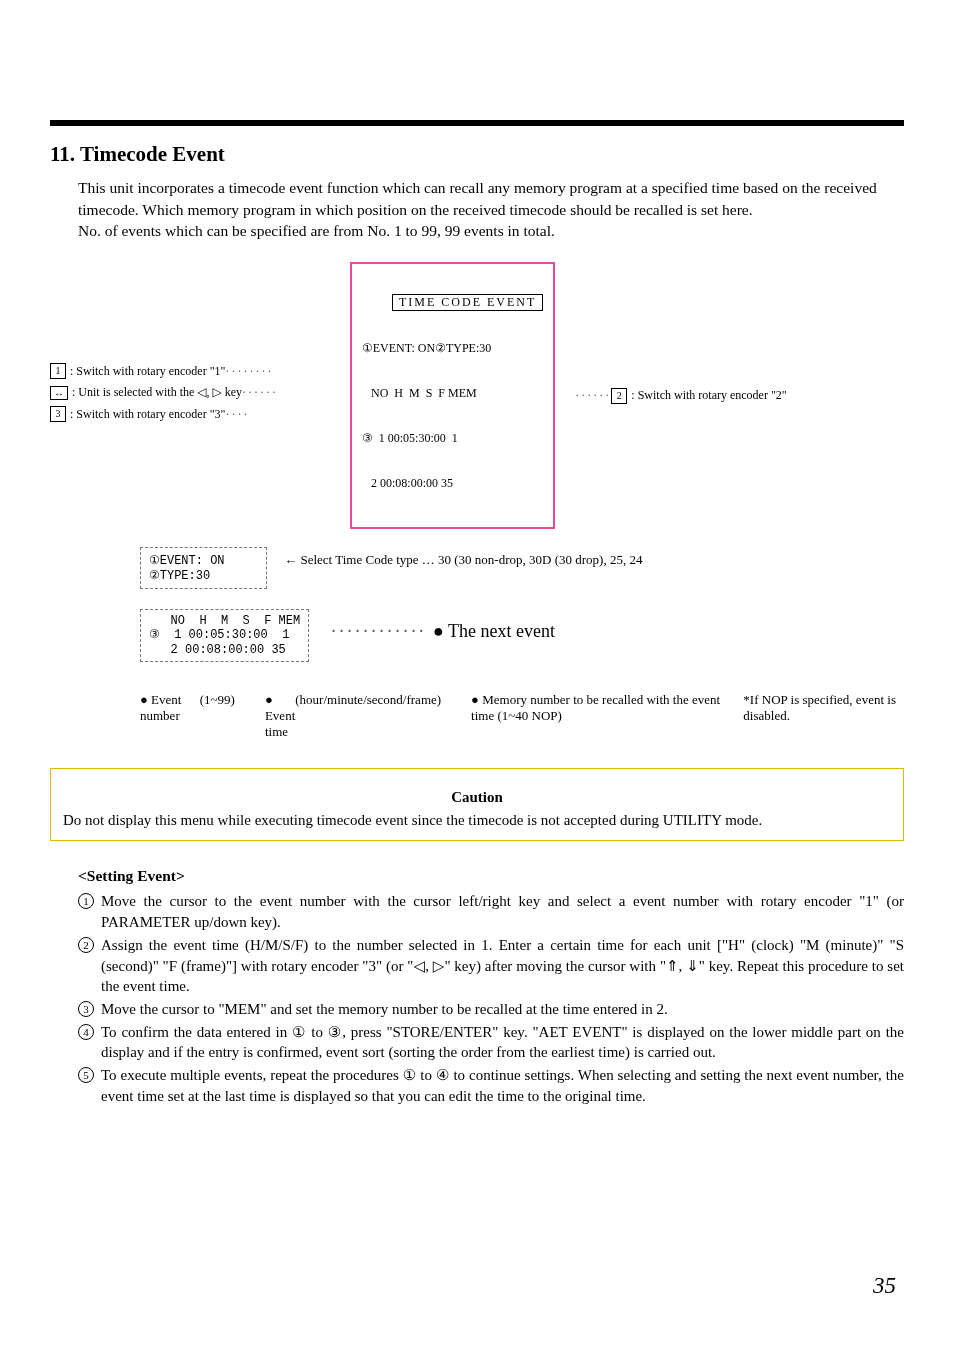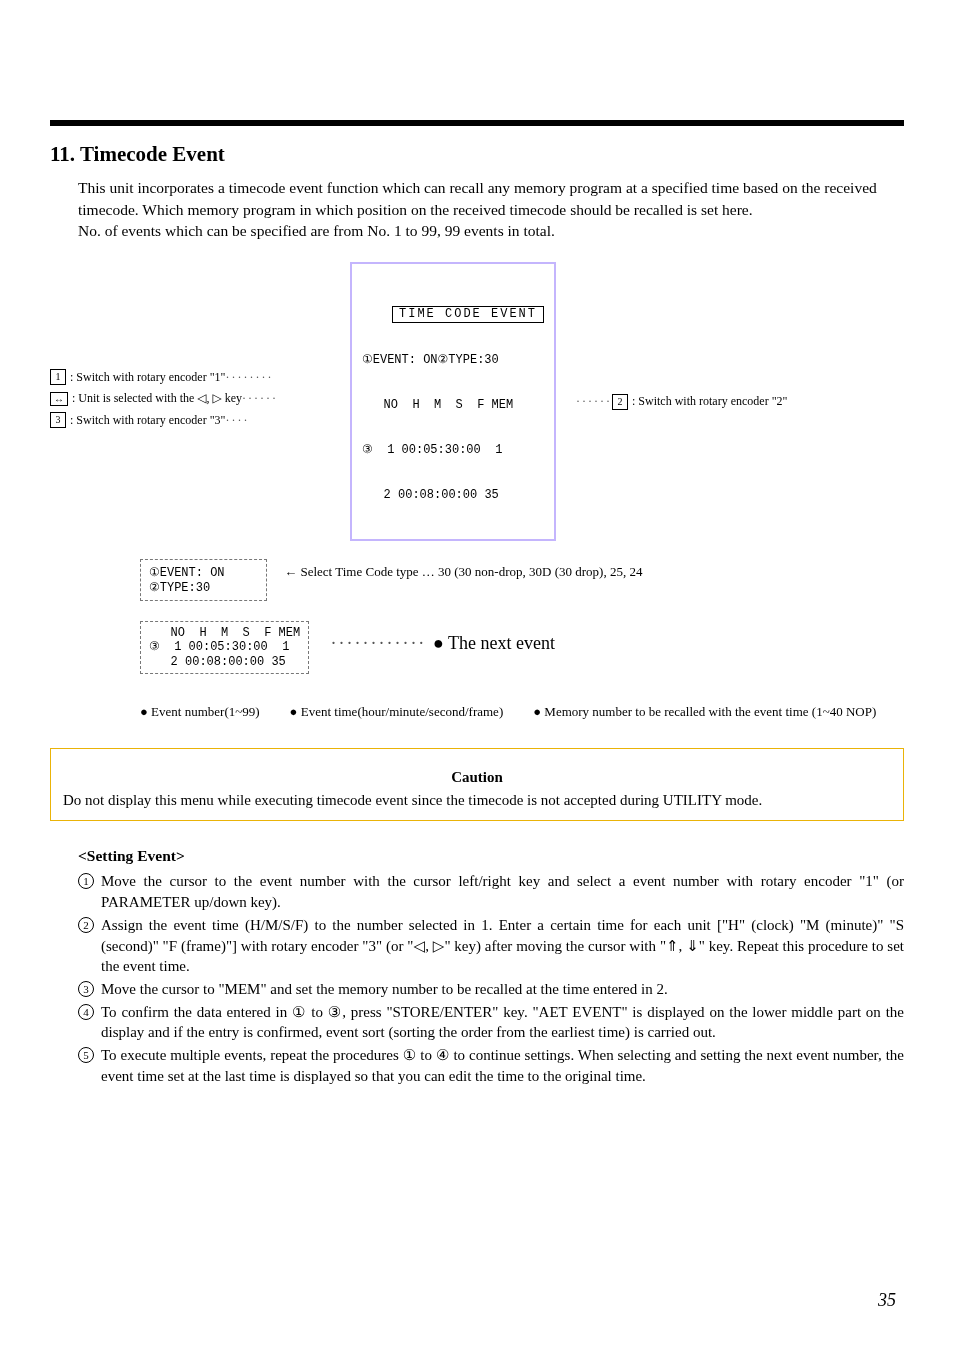--- a/index.html
+++ b/index.html
@@ -28,22 +28,22 @@
       display: inline-block; width: 16px; height: 16px;
       border: 1px solid #000; text-align: center; font-size: 10px;
       line-height: 14px; margin-right: 4px;
     }
     .arrow-box {
       display: inline-block; width: 18px; height: 14px;
       border: 1px solid #000; text-align: center; font-size: 10px;
       line-height: 12px; margin-right: 4px;
     }
     .screen-box {
-      border: 2px solid #c4b5fd; padding: 12px 10px 6px 10px;
-      font-family: Liberation Mono, monospace; font-size: 12px;
+      border: 2px solid #ec4899; padding: 0 10px 6px 10px;
+      font-family: Liberation Serif, serif; font-size: 12px;
       white-space: pre; line-height: 1.25;
     }
     .screen-title {
       border: 1px solid #000; display: inline-block;
       padding: 0 6px; font-size: 12px; letter-spacing: 2px;
       margin-left: 30px;
     }
     .right-label { font-family: Georgia, serif; font-size: 12px; margin-left: 20px; display: flex; align-items: center; }
     .dots { letter-spacing: 2px; color: #555; }
     .sub-box {
@@ -85,21 +85,21 @@
       list-style: none; margin-left: 28px; font-size: 15px; line-height: 1.38;
     }
     ol.steps li { margin-bottom: 2px; text-align: justify; display: flex; }
     ol.steps li .circ {
       display: inline-block; width: 16px; height: 16px;
       border: 1px solid #000; border-radius: 50%;
       text-align: center; font-size: 11px; line-height: 15px;
       margin-right: 7px; flex-shrink: 0; margin-top: 2px;
     }
     ol.steps li .body { flex: 1; }
-    .pagenum { position: absolute; bottom: 40px; right: 58px; font-style: italic; font-size: 18px; }
+    .pagenum { position: absolute; bottom: 52px; right: 58px; font-style: italic; font-size: 23px; }
   </style>
 </head>
 <body>
 
 <div class="top-bar"></div>
 
 <div class="heading">11. Timecode Event</div>
 
 <div class="intro">
   <p>This unit incorporates a timecode event function which can recall any memory program at a specified time based on the received timecode. Which memory program in which position on the received timecode should be recalled is set here.</p>
@@ -158,20 +158,21 @@
     <div class="col">
       <span>● Event number</span>
       <span>(1~99)</span>
     </div>
     <div class="col">
       <span>● Event time</span>
       <span>(hour/minute/second/frame)</span>
     </div>
     <div class="col">
       <span>● Memory number to be recalled with the event time (1~40 NOP)</span>
+      <span>*If NOP is specified, event is disabled.</span>
     </div>
   </div>
 </div>
 
 <div class="caution-box">
   <div class="ctitle">Caution</div>
   <p>Do not display this menu while executing timecode event since the timecode is not accepted during UTILITY mode.</p>
 </div>
 
 <div class="setting-h">&lt;Setting Event&gt;</div>

